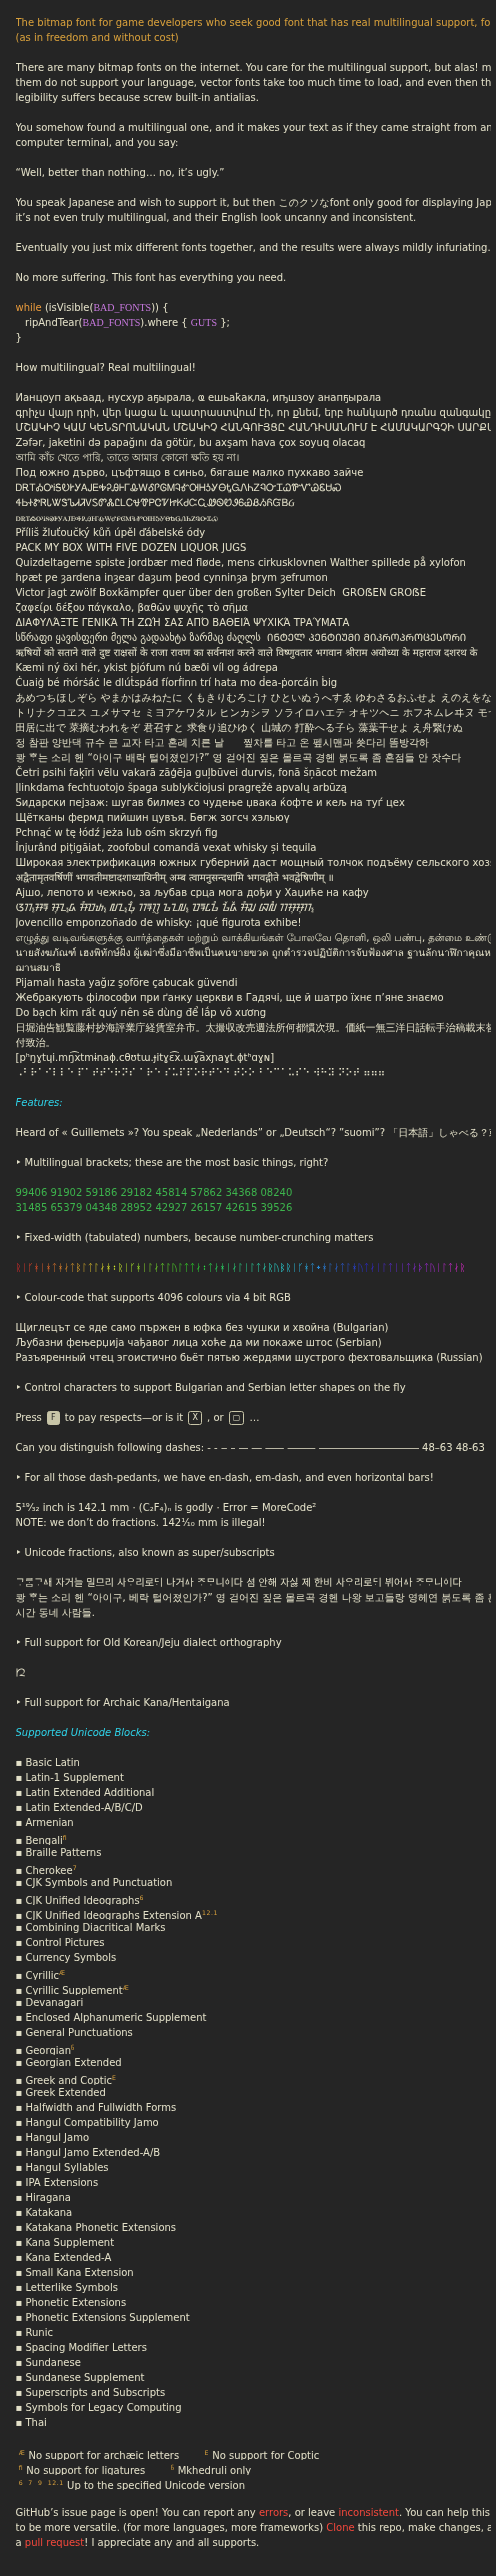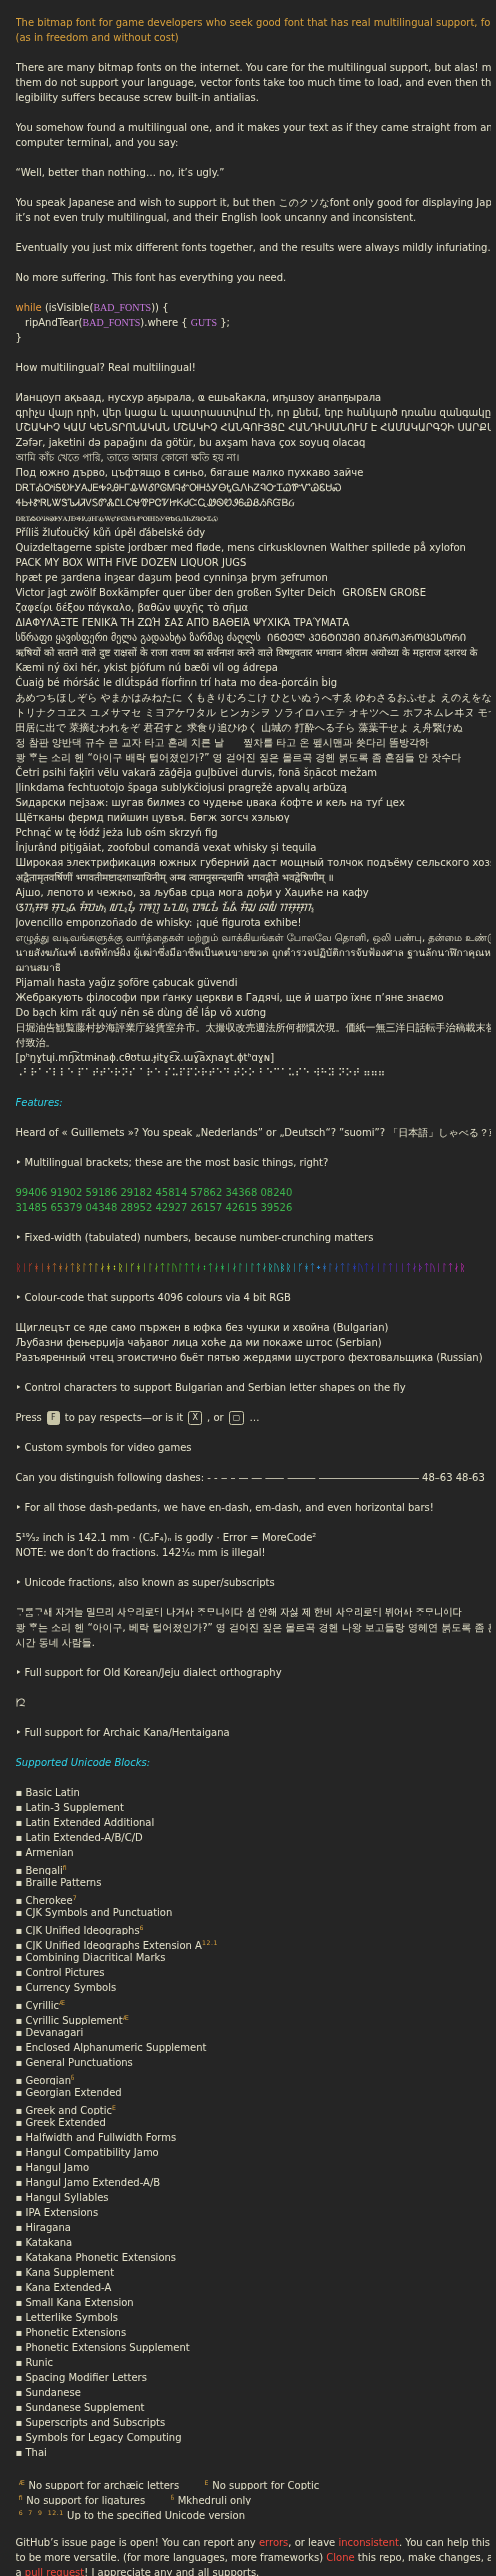--- a/index.html
+++ b/index.html
@@ -72,22 +72,22 @@
       <div class="line"><span>Ианцоуп ақьаад, нусхур аҕырала, ҩ ешьаҟакла, иҧшзоу анапҕырала</span></div>
       <div class="line"><span>գրիչս վայր դրի, վեր կացա և պատրաստվում էի, որ քնեմ, երբ հանկարծ դռանս զանգակը հնչեց</span></div>
       <div class="line"><span>ՄՇԱԿԻՉ ԿԱՄ ԿԵՆՏՐՈՆԱԿԱՆ ՄՇԱԿԻՉ ՀԱՆԳՈՒՅՑԸ ՀԱՆԴԻՍԱՆՈՒՄ Է ՀԱՄԱԿԱՐԳՉԻ ՍԱՐՔԱՎՈՐՈՒՄՆԵՐԻՑ</span></div>
       <div class="line"><span>Zəfər, jaketini də papağını da götür, bu axşam hava çox soyuq olacaq</span></div>
       <div class="line"><span>আমি কাঁচ খেতে পারি, তাতে আমার কোনো ক্ষতি হয় না।</span></div>
       <div class="line"><span>Под южно дърво, цъфтящо в синьо, бягаше малко пухкаво зайче</span></div>
       <div class="line"><span>ᎠᎡᎢᎣᎤᎥᎦᎧᎨᎩᎪᎫᎬᎭᎮᎯᎰᎱᎲᎳᎴᎵᎶᎷᎸᎹᎺᎻᎼᎽᎾᎿᏀᏁᏂᏃᏄᏅᏆᏇᏈᏉᏊᏋᏌᏍ</span></div>
       <div class="line"><span>ᏎᏏᏐᏑᏒᏓᏔᏕᏖᏗᏘᏙᏚᏛᏜᏝᏞᏟᏠᏡᏢᏣᏤᏥᏦᏧᏨᏩᏪᏫᏬᏭᏮᏯᏰᏱᏲᏳᏴᏵ</span></div>
       <div class="line"><span>ꭰꭱꭲꭳꭴꭵꭶꭷꭸꭹꭺꭻꭼꭽꭾꭿꮀꮁꮂꮃꮄꮅꮆꮇꮈꮉꮊꮋꮌꮍꮎꮏꮐꮑꮒꮓꮔꮕꮖꮗ</span></div>
       <div class="line"><span>Příliš žluťoučký kůň úpěl ďábelské ódy</span></div>
+      <div class="line"><span>PACK MY BOX WITH FIVE DOZEN LIQUOR JUGS</span></div>
       <div class="line"><span>Quizdeltagerne spiste jordbær med fløde, mens cirkusklovnen Walther spillede på xylofon</span></div>
-      <div class="line"><span>PACK MY BOX WITH FIVE DOZEN LIQUOR JUGS</span></div>
       <div class="line"><span>hƿæt ƿe ȝardena inȝear daȝum þeod cynninȝa þrym ȝefrumon</span></div>
       <div class="line"><span>Victor jagt zwölf Boxkämpfer quer über den großen Sylter Deich  GROẞEN GROẞE</span></div>
       <div class="line"><span>ζαφείρι δέξου πάγκαλο, βαθῶν ψυχῆς τὸ σῆμα</span></div>
       <div class="line"><span>ΔΙΑΦΥΛΆΞΤΕ ΓΕΝΙΚΆ ΤΗ ΖΩΉ ΣΑΣ ΑΠΌ ΒΑΘΕΙΆ ΨΥΧΙΚΆ ΤΡΑΎΜΑΤΑ</span></div>
       <div class="line"><span>სწრაფი ყავისფერი მელა გადაახტა ზარმაც ძაღლს  ᲘᲜᲢᲔᲚ ᲞᲔᲜᲢᲘᲣᲛᲘ ᲛᲘᲙᲠᲝᲞᲠᲝᲪᲔᲡᲝᲠᲘ</span></div>
       <div class="line"><span>ऋषियों को सताने वाले दुष्ट राक्षसों के राजा रावण का सर्वनाश करने वाले विष्णुवतार भगवान श्रीराम अयोध्या के महाराज दशरथ के</span></div>
       <div class="line"><span>Kæmi ný öxi hér, ykist þjófum nú bæði víl og ádrepa</span></div>
       <div class="line"><span>Ċuaiġ bé ṁórṡáċ le dlúṫspád fíorḟinn trí hata mo ḋea-ṗorcáin ḃig</span></div>
       <div class="line"><span>あめつちほしぞら やまかはみねたに くもきりむろこけ ひといぬうへすゑ ゆわさるおふせよ えのえをなれゐて</span></div>
       <div class="line"><span>トリナクコヱス ユメサマセ ミヨアケワタル ヒンカシヲ ソライロハエテ オキツヘニ ホフネムレヰヌ モヤノウチ</span></div>
@@ -143,23 +143,20 @@
       <div class="line"><span>Љубазни фењерџија чађавог лица хоће да ми покаже штос (Serbian)</span></div>
       <div class="line"><span>Разъяренный чтец эгоистично бьёт пятью жердями шустрого фехтовальщика (Russian)</span></div>
     </div>
     <div class="blk">
       <div class="line"><span>‣ Control characters to support Bulgarian and Serbian letter shapes on the fly</span></div>
     </div>
     <div class="blk">
       <div class="line"><span>Press </span><span class="key key-solid">F</span><span> to pay respects—or is it </span><span class="key">X</span><span> , or </span><span class="key">▢</span><span> …</span></div>
     </div>
     <div class="blk">
-      <div class="line"><span>‣ Custom symbols for video games</span></div>
-    </div>
-    <div class="blk">
       <div class="line"><span>Can you distinguish following dashes: - ‐ ‒ – — ― ⸺ ⸻ ―――――――――― 48–63 48-63</span></div>
     </div>
     <div class="blk">
       <div class="line"><span>‣ For all those dash-pedants, we have en-dash, em-dash, and even horizontal bars!</span></div>
     </div>
     <div class="blk">
       <div class="line"><span>5¹⁹⁄₃₂ inch is 142.1 mm · (C₂F₄)ₙ is godly · Error = MoreCode²</span></div>
       <div class="line"><span>NOTE: we don’t do fractions. 142¹⁄₁₀ mm is illegal!</span></div>
     </div>
     <div class="blk">
@@ -177,21 +174,21 @@
       <div class="line"><span>𛀁𛀂𛀃𛀄𛀅𛀆𛀇𛀈𛀉𛀊𛀋𛀌𛀍𛀎𛀏𛀐𛀑𛀒𛀓𛀔𛀕𛀖𛀗𛀘𛀙𛀚𛀛𛀜𛀝𛀞𛀟𛀠𛀡𛀢𛀣𛀤𛀥𛀦𛀧𛀨𛀩𛀪</span></div>
     </div>
     <div class="blk">
       <div class="line"><span>‣ Full support for Archaic Kana/Hentaigana</span></div>
     </div>
     <div class="blk">
       <div class="line cyan"><span>Supported Unicode Blocks:</span></div>
     </div>
     <div class="blk">
       <div class="line"><span>▪ Basic Latin</span></div>
-      <div class="line"><span>▪ Latin-3 Supplement</span></div>
+      <div class="line"><span>▪ Latin-1 Supplement</span></div>
       <div class="line"><span>▪ Latin Extended Additional</span></div>
       <div class="line"><span>▪ Latin Extended-A/B/C/D</span></div>
       <div class="line"><span>▪ Armenian</span></div>
       <div class="line"><span>▪ Bengali</span><span class="sup">ﬁ</span></div>
       <div class="line"><span>▪ Braille Patterns</span></div>
       <div class="line"><span>▪ Cherokee</span><span class="sup">7</span></div>
       <div class="line"><span>▪ CJK Symbols and Punctuation</span></div>
       <div class="line"><span>▪ CJK Unified Ideographs</span><span class="sup">6</span></div>
       <div class="line"><span>▪ CJK Unified Ideographs Extension A</span><span class="sup">12.1</span></div>
       <div class="line"><span>▪ Combining Diacritical Marks</span></div>

